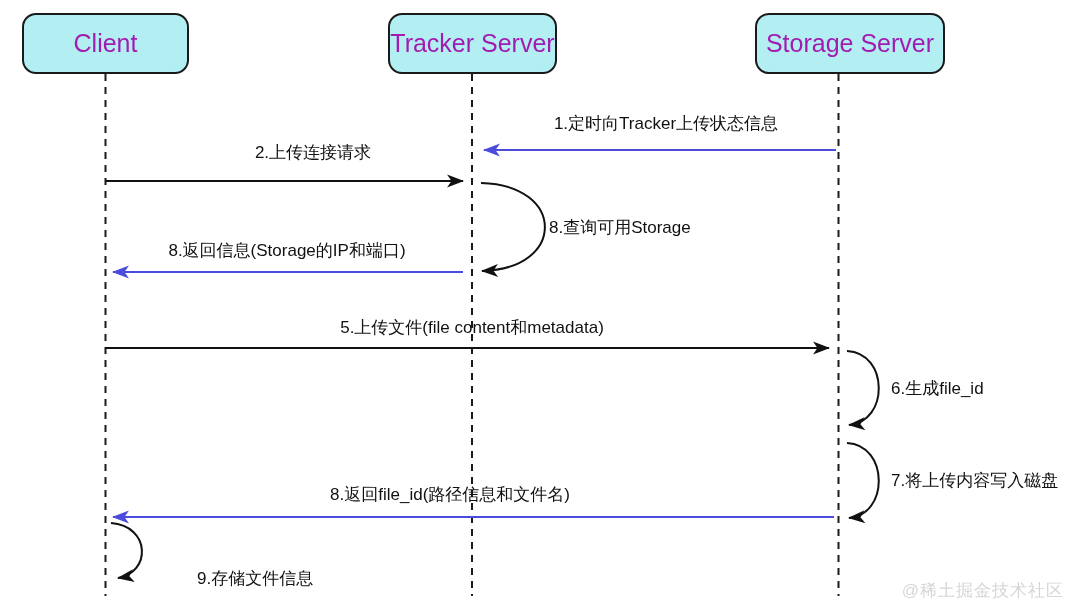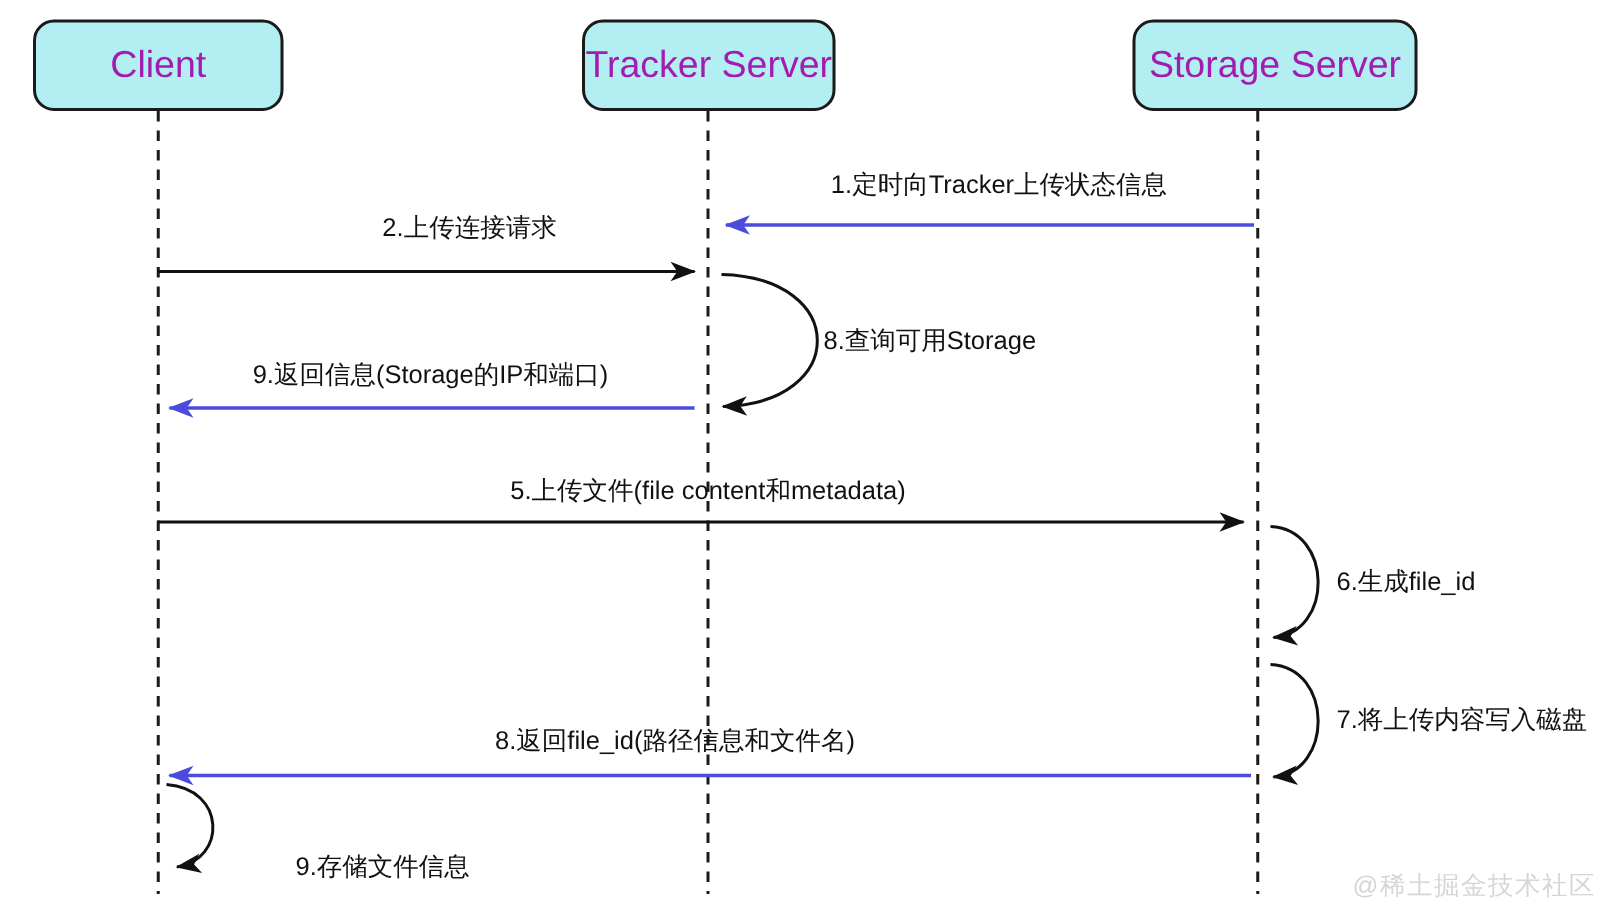--- a/index.html
+++ b/index.html
@@ -74,21 +74,21 @@
   <div class="actor" style="left:388px;top:13px;width:169px;height:61px;">
     <span>Tracker Server</span>
   </div>
   <div class="actor" style="left:755px;top:13px;width:190px;height:61px;">
     <span>Storage Server</span>
   </div>
 
   <div class="msg-label center" style="left:655px;top:123px;margin-left:11px;">1.定时向Tracker上传状态信息</div>
   <div class="msg-label center" style="left:293px;top:152px;margin-left:20px;">2.上传连接请求</div>
   <div class="msg-label anchor-left" style="left:549px;top:227px;">8.查询可用Storage</div>
-  <div class="msg-label center" style="left:287px;top:250px;">9.返回信息(Storage的IP和端口)</div>
+  <div class="msg-label center" style="left:287px;top:250px;">8.返回信息(Storage的IP和端口)</div>
   <div class="msg-label center" style="left:472px;top:327px;">5.上传文件(file content和metadata)</div>
   <div class="msg-label anchor-left" style="left:891px;top:388px;">6.生成file_id</div>
   <div class="msg-label anchor-left" style="left:891px;top:480px;">7.将上传内容写入磁盘</div>
   <div class="msg-label center" style="left:450px;top:494px;">8.返回file_id(路径信息和文件名)</div>
   <div class="msg-label anchor-left" style="left:149px;top:578px;margin-left:48px;">9.存储文件信息</div>
 
   <div class="watermark">@稀土掘金技术社区</div>
 
 </div>
 

